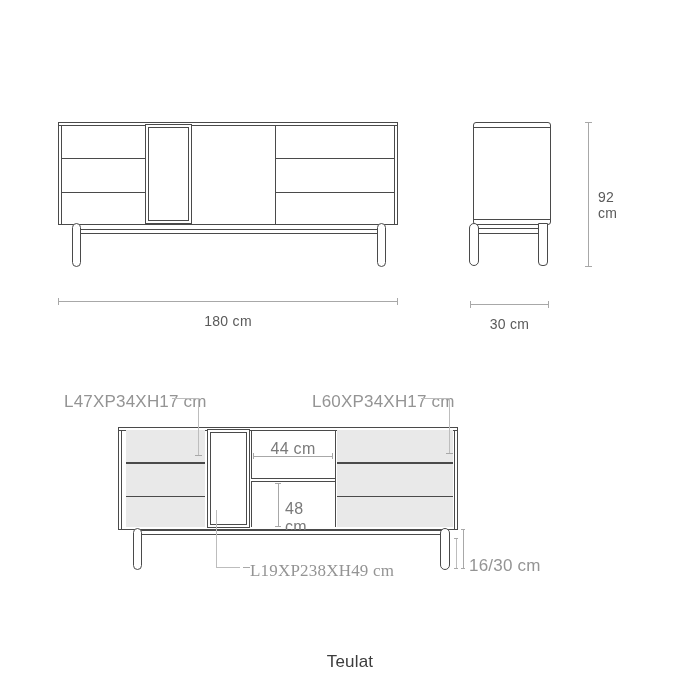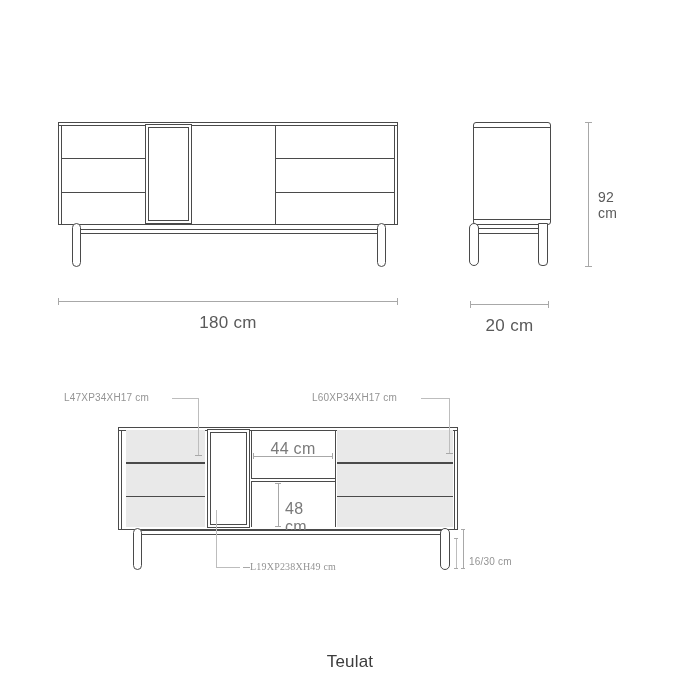--- a/index.html
+++ b/index.html
@@ -30,23 +30,23 @@
   .drawer-section{overflow:hidden;}
   .drawer{position:absolute;left:0;right:0;background:var(--shade);border-top:1px solid var(--ink);border-bottom:1px solid var(--ink);}
   
   .dline{border-top:1px solid var(--dim);height:0;}
   .dvline{border-left:1px solid var(--dim);width:0;}
   .dline.soft{border-top-color:var(--dim-soft);}
   .dvline.soft{border-left-color:var(--dim-soft);}
   .tickv{width:0;height:7px;border-left:1px solid var(--dim);}
   .tickh{width:7px;height:0;border-top:1px solid var(--dim);}
   
-  .dim-label{color:var(--dimtext);font-size:17px;letter-spacing:.3px;}
+  .dim-label{color:var(--dimtext);font-size:14px;letter-spacing:.3px;}
   .mid-label{color:var(--midtext);font-size:16px;letter-spacing:.3px;}
-  .ann-label{color:var(--label);font-size:10px;letter-spacing:.2px;white-space:nowrap;}
+  .ann-label{color:var(--label);font-size:17px;letter-spacing:.2px;white-space:nowrap;}
   .center{text-align:center;}
   .brand{color:#3c3c3c;font-size:17px;letter-spacing:.2px;text-align:center;}
 </style>
 </head>
 <body>
 
 <div id="canvas">
 
   <div class="abs" style="left:0;top:0;width:0;height:0;">
 
@@ -88,21 +88,21 @@
     <div class="abs leg" style="left:538px;top:223px;width:10px;height:43px;border-radius:0 0 4px 4px;"></div>
 
     <div class="abs dvline" style="left:588px;top:122px;height:144px;"></div>
     <div class="abs tickh" style="left:585px;top:122px;"></div>
     <div class="abs tickh" style="left:585px;top:266px;"></div>
     <div class="abs dim-label" style="left:598px;top:189px;font-size:14px;">92 cm</div>
 
     <div class="abs dline" style="left:470px;top:304px;width:79px;"></div>
     <div class="abs tickv" style="left:470px;top:301px;"></div>
     <div class="abs tickv" style="left:548px;top:301px;"></div>
-    <div class="abs dim-label center" style="left:470px;top:316px;width:79px;">20 cm</div>
+    <div class="abs dim-label center" style="left:470px;top:316px;width:79px;">30 cm</div>
   </div>
 
   <div class="abs" style="left:0;top:0;width:0;height:0;">
 
     <div class="abs body-outline" style="left:118px;top:427px;width:340px;height:103px;"></div>
     <div class="abs hline" style="left:119px;top:430px;width:338px;"></div>
     <div class="abs vline" style="left:121px;top:430px;height:99px;"></div>
     <div class="abs vline" style="left:454px;top:430px;height:99px;"></div>
 
     <div class="abs drawer-section" style="left:126px;top:430px;width:79px;height:97px;">

